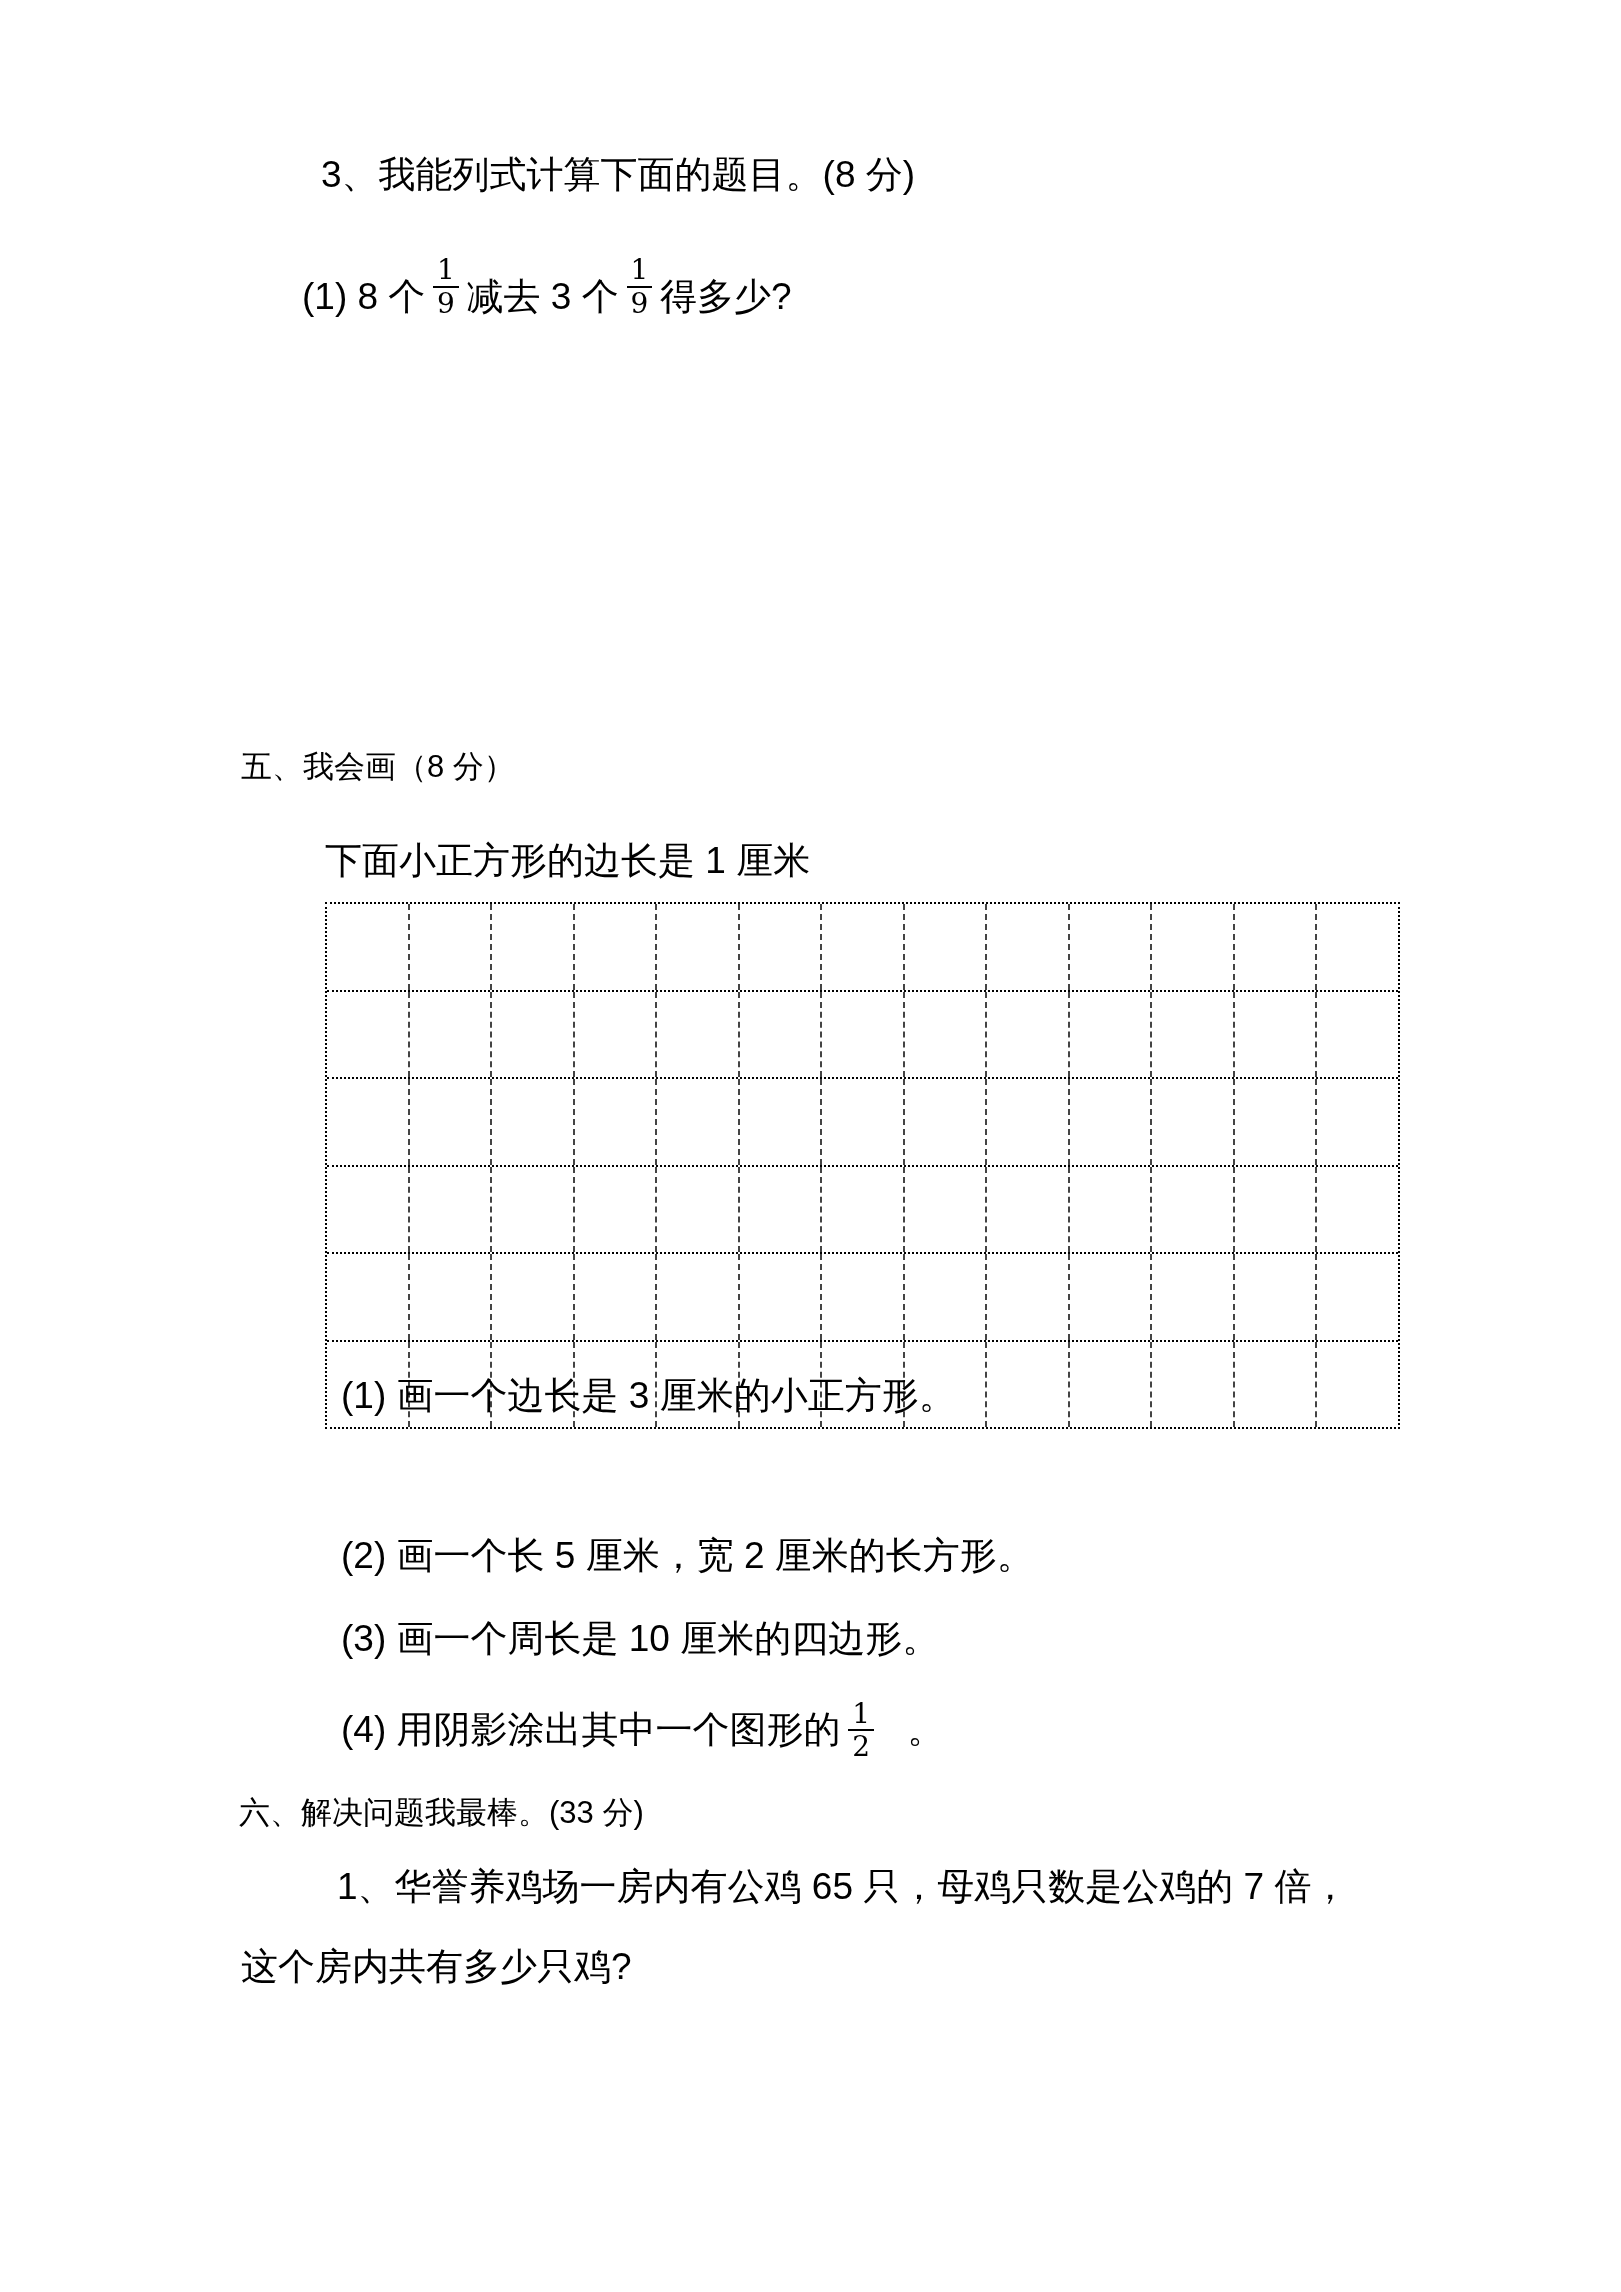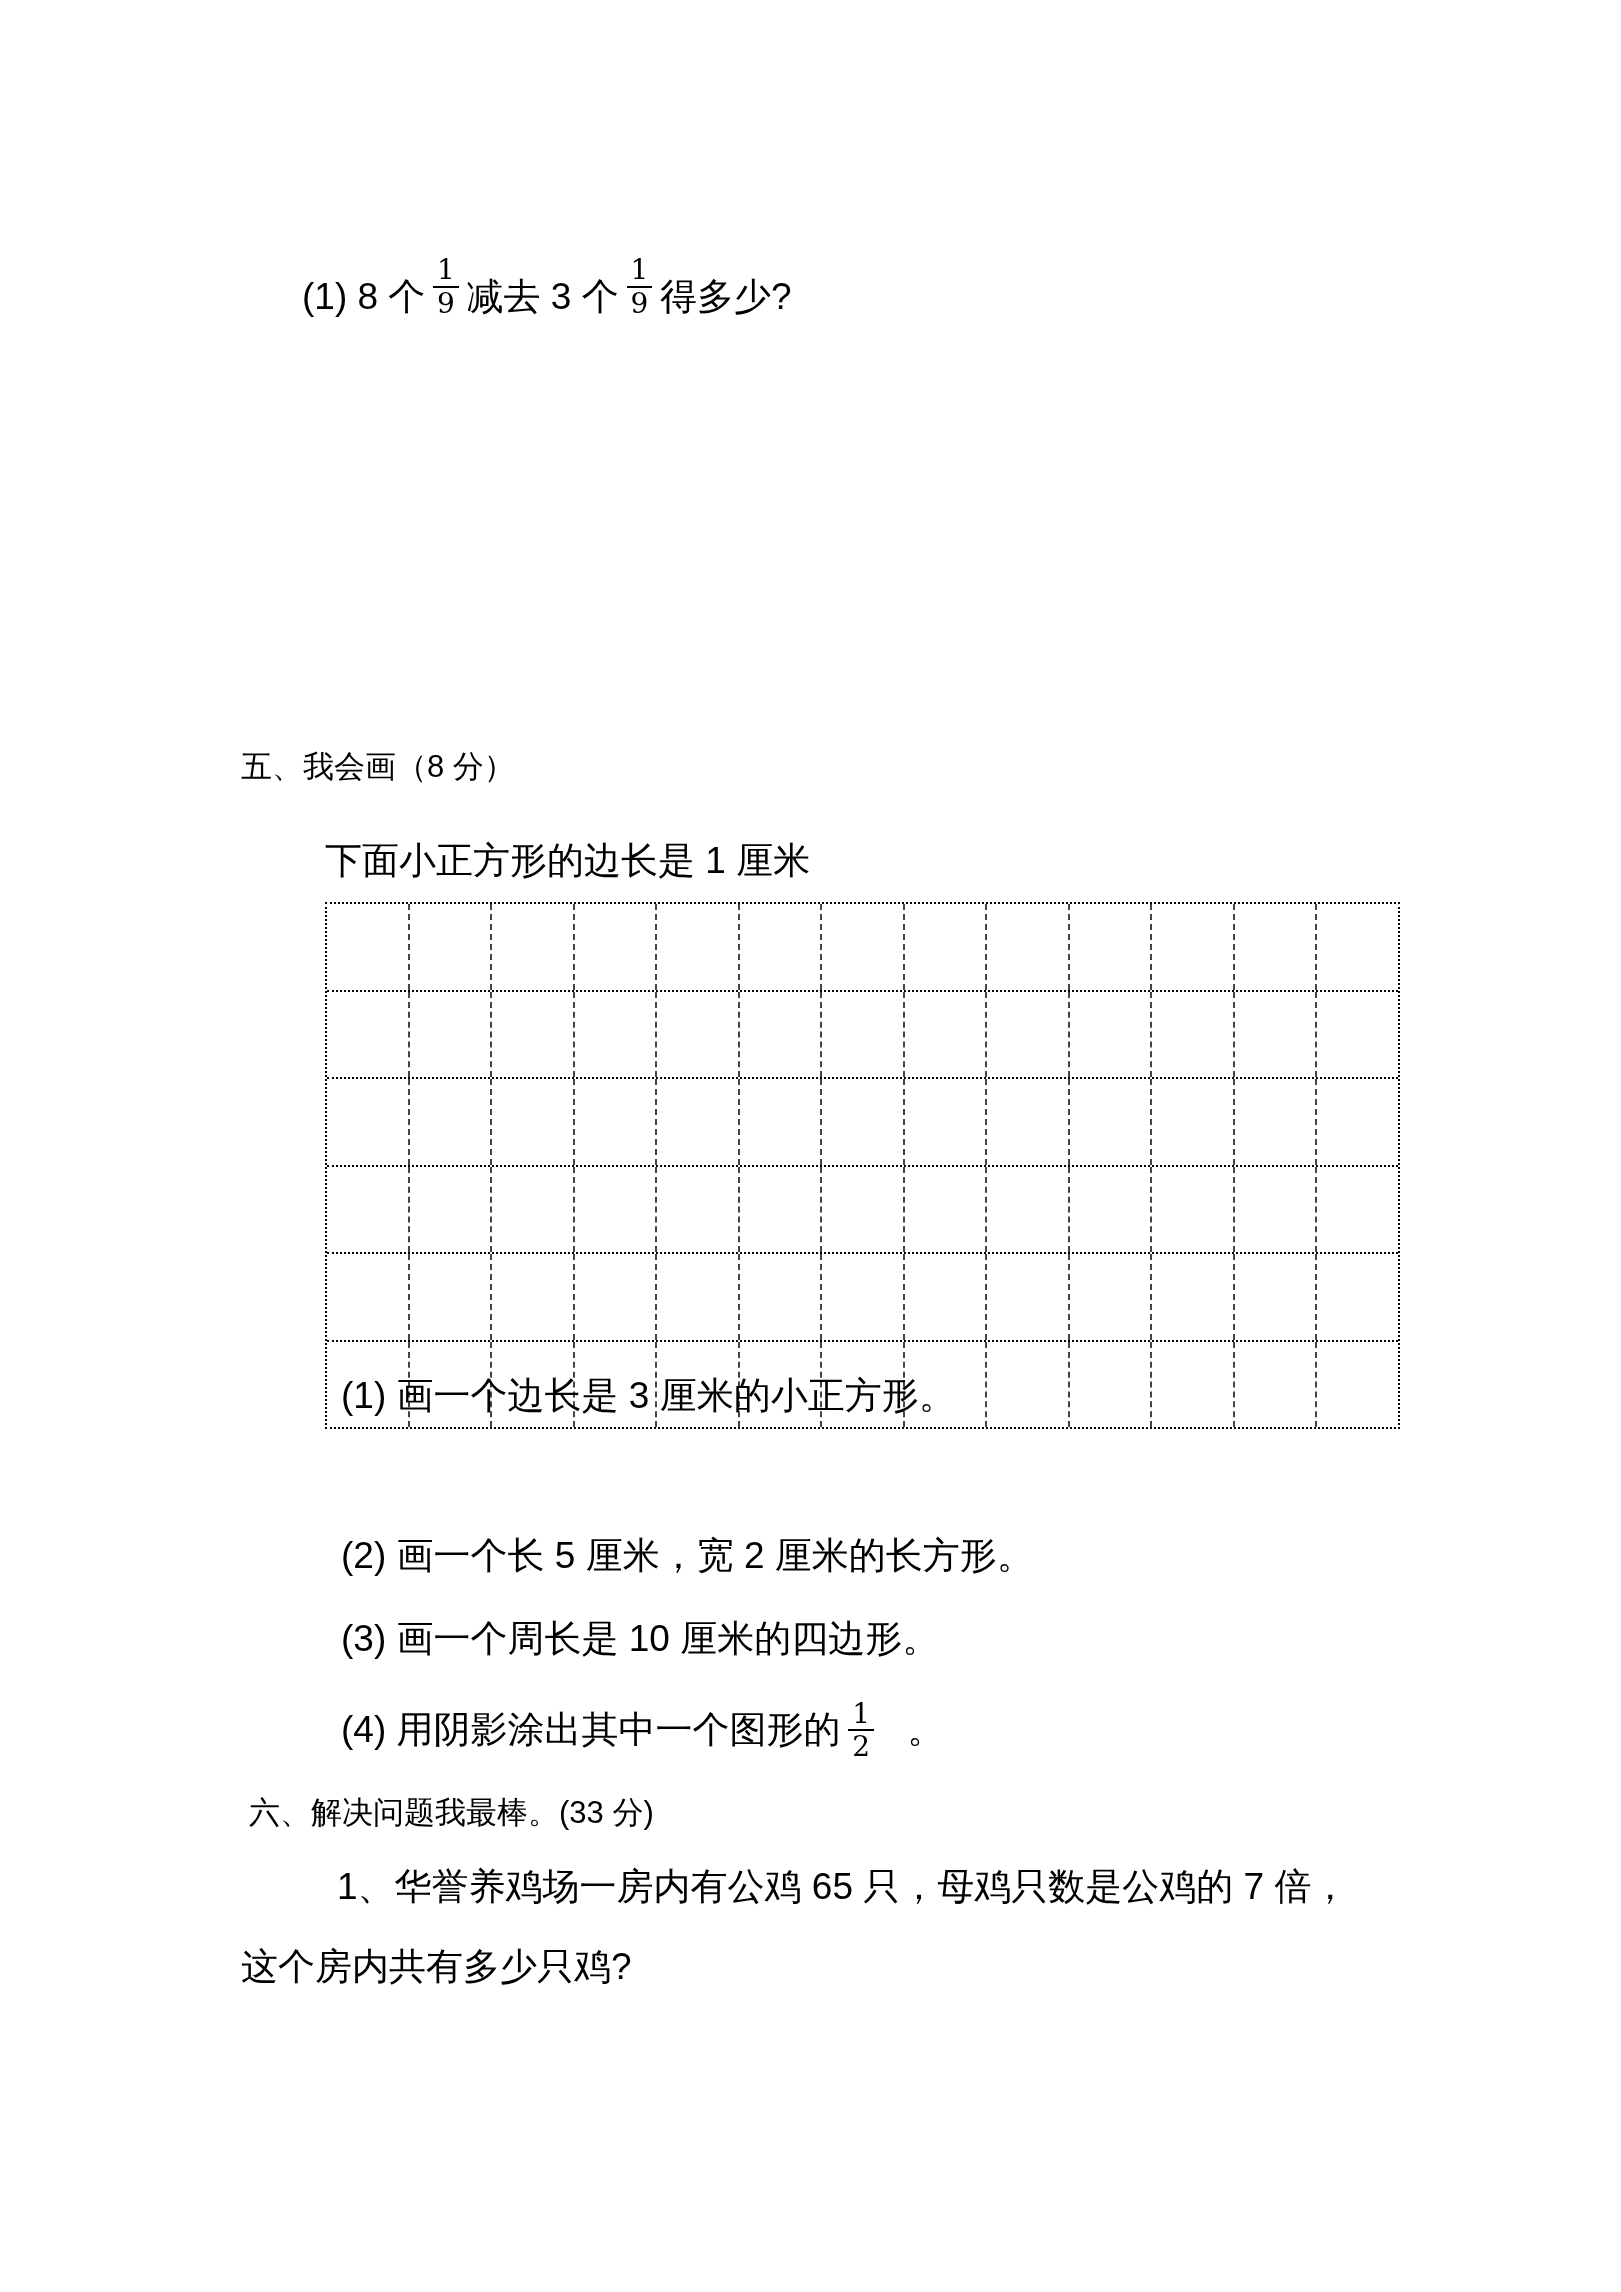--- a/index.html
+++ b/index.html
@@ -60,20 +60,21 @@
     flex: 1;
     border-right: 2px dashed #444;
   }
   .grid-cell:last-child { border-right: none; }
 </style>
 </head>
 <body>
 
 <div class="page">
 
+  <div class="line" style="left:321px; top:153px;">3、我能列式计算下面的题目。(8 分)</div>
 
   <div class="line" style="left:302px; top:233px; height:86px;align-items:flex-end;">
     <span>(1) 8 个</span>
     <span class="frac">
       <span class="num">1</span>
       <span class="den">9</span>
     </span>
     <span>减去 3 个</span>
     <span class="frac">
       <span class="num">1</span>
@@ -188,20 +189,20 @@
 
   <div class="line" style="left:341px; top:1688px; height:84px;">
     <span>(4) 用阴影涂出其中一个图形的</span>
     <span class="frac">
       <span class="num">1</span>
       <span class="den">2</span>
     </span>
     <span class="tail-gap">。</span>
   </div>
 
-  <div class="line heading" style="left:249px; top:1794px;">六、解决问题我最棒。(33 分)</div>
+  <div class="line heading" style="left:239px; top:1794px;">六、解决问题我最棒。(33 分)</div>
 
   <div class="line" style="left:337px; top:1865px;">1、华誉养鸡场一房内有公鸡 65 只，母鸡只数是公鸡的 7 倍，</div>
 
   <div class="line" style="left:241px; top:1945px;text-align:right;">这个房内共有多少只鸡?</div>
 
 </div>
 
 
 </body></html>

